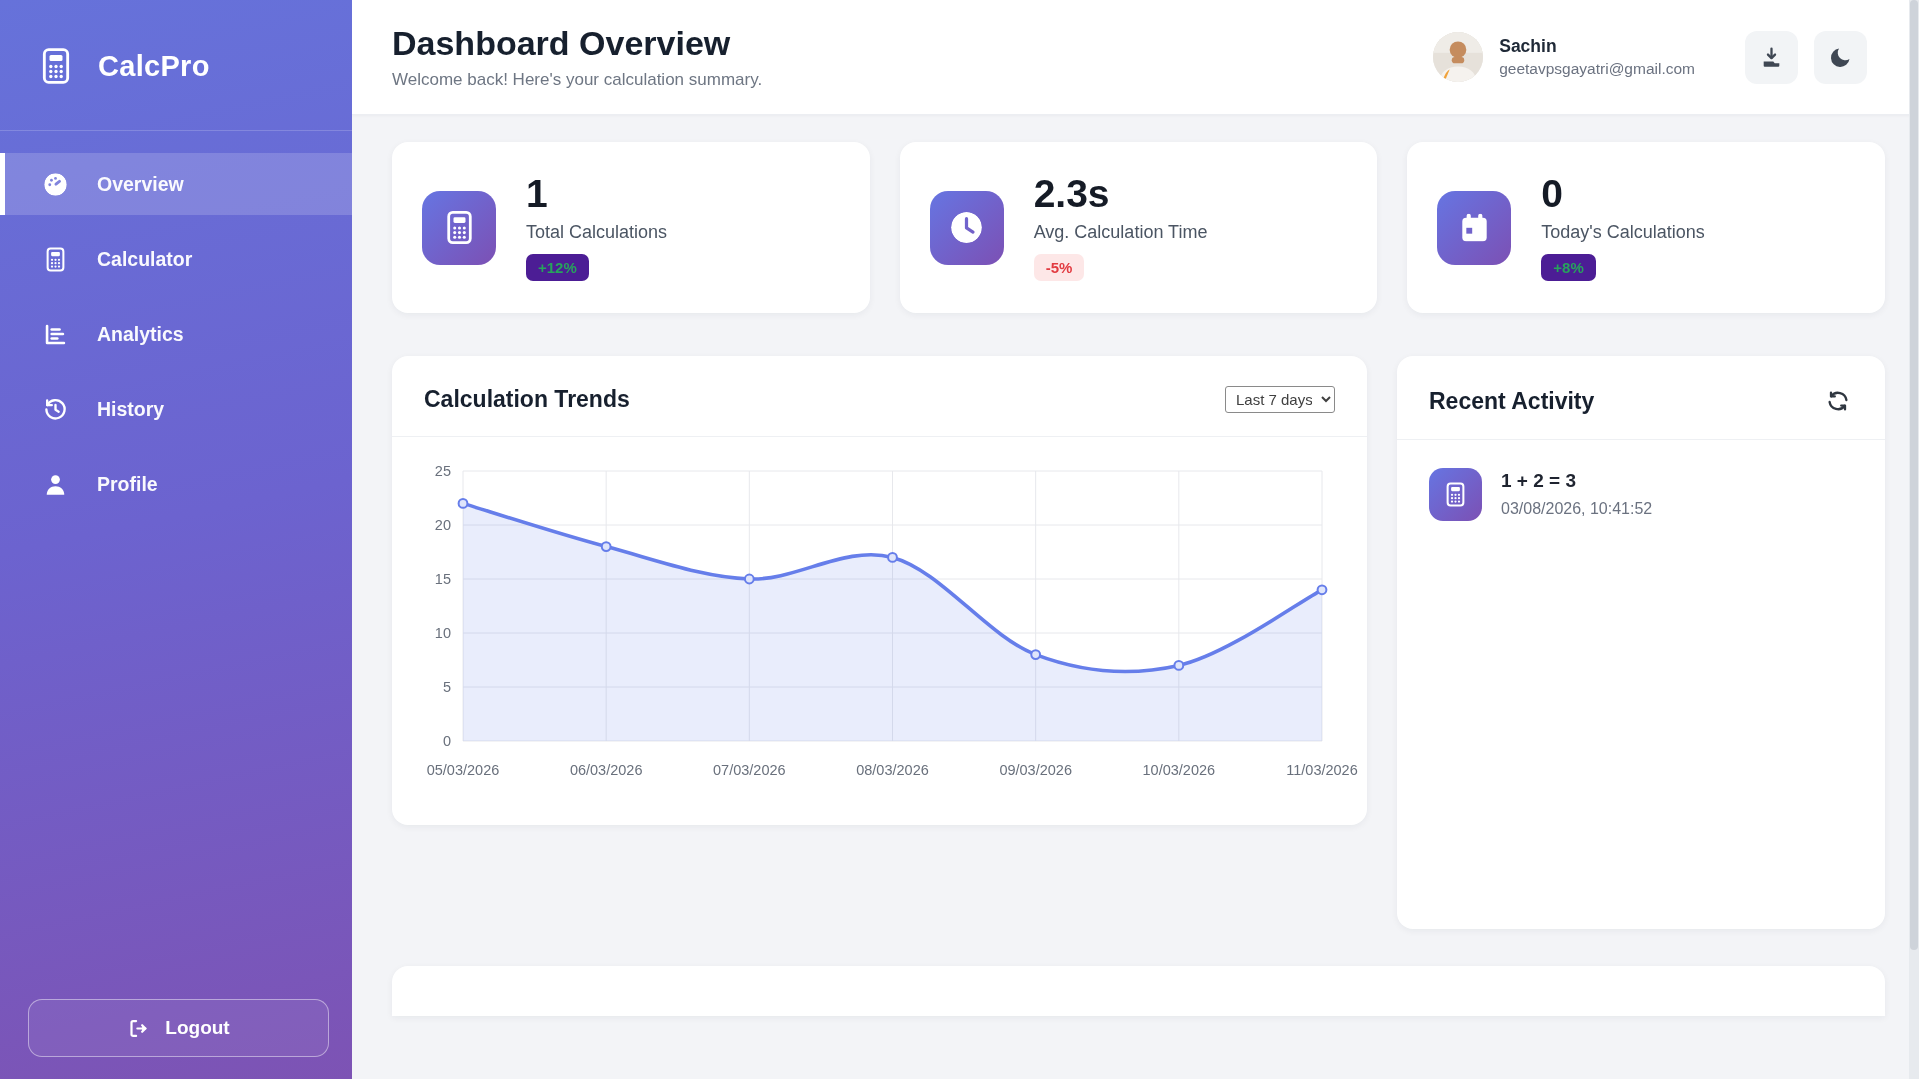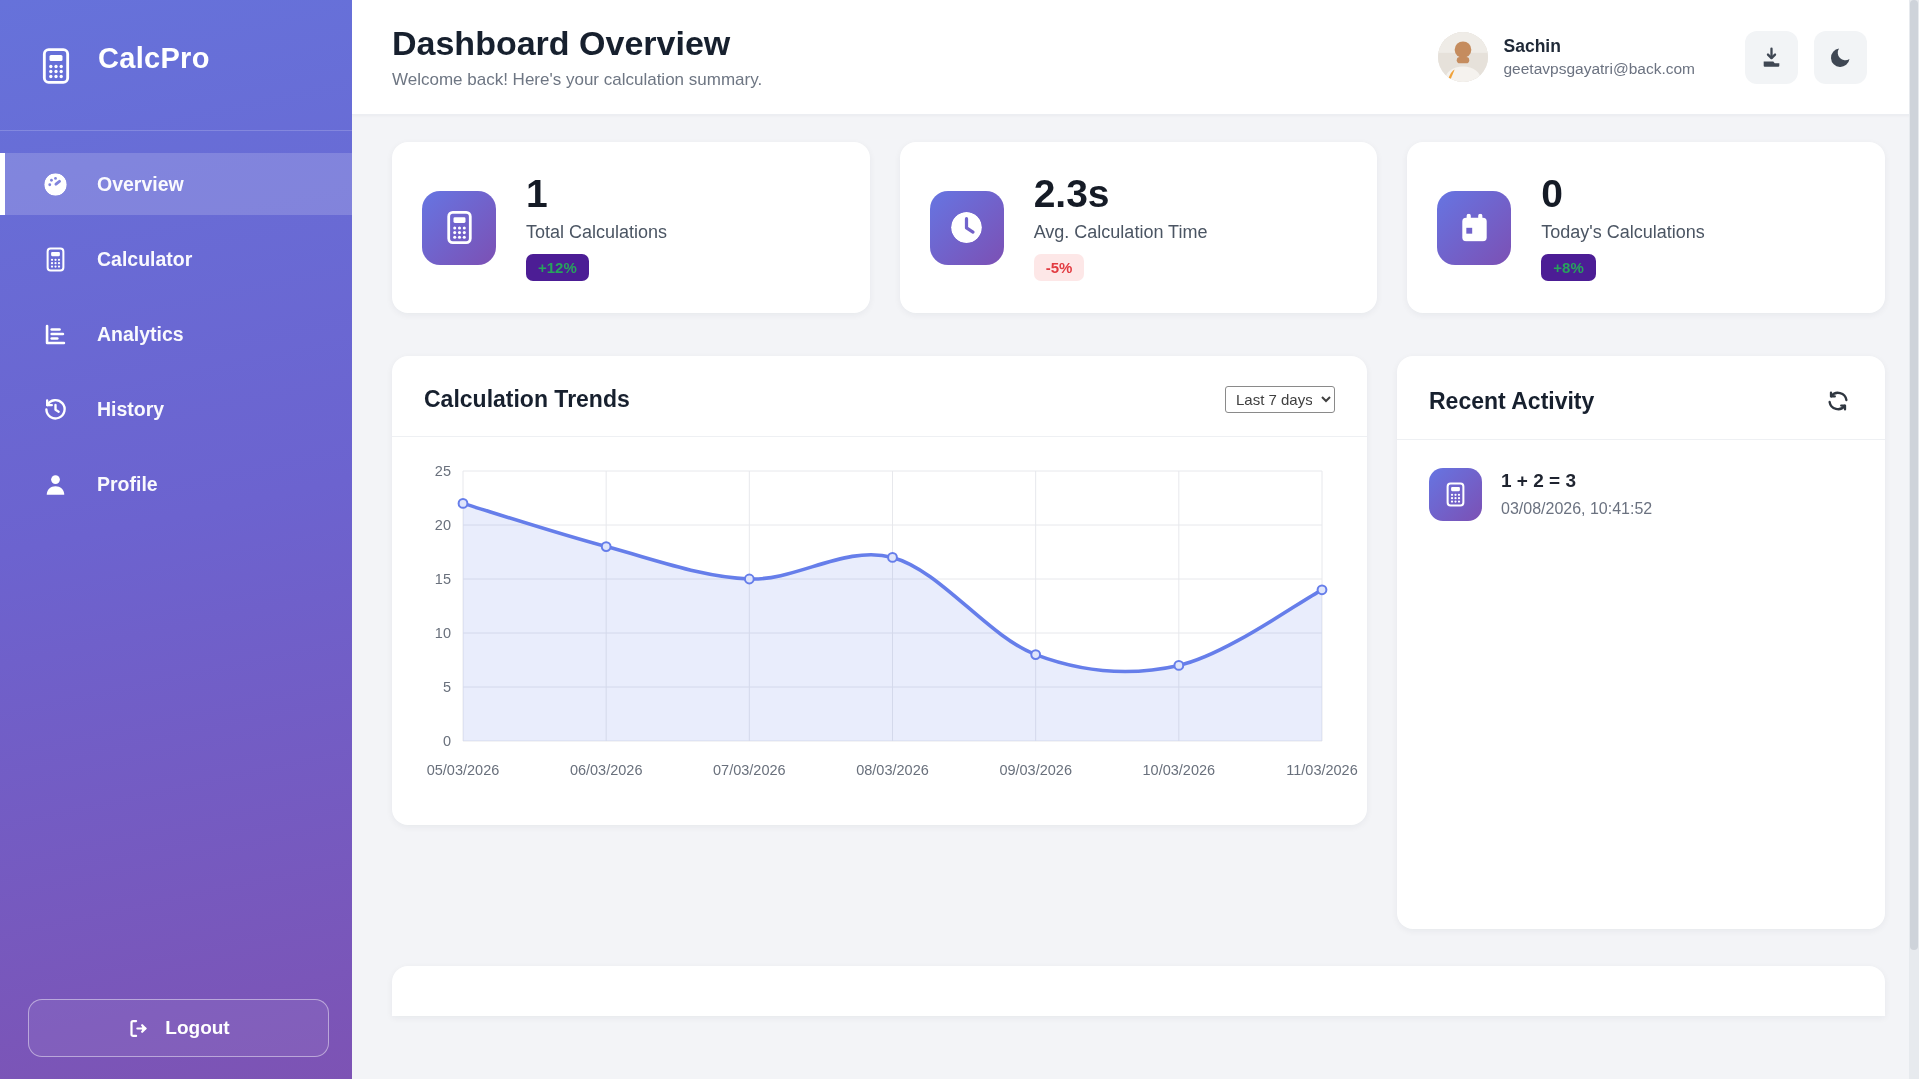--- a/index.html
+++ b/index.html
@@ -3,21 +3,21 @@
 <meta charset="utf-8">
 <style>
   * { margin:0; padding:0; box-sizing:border-box; }
   html,body { width:1919px; height:1079px; overflow:hidden; }
   body { font-family:"Liberation Sans", sans-serif; background:#f3f4f7; }
   .root { position:relative; width:1919px; height:1079px; overflow:hidden; }
 
   
   .sidebar { position:absolute; left:0; top:0; bottom:0; width:352px;
     background:linear-gradient(168deg,#6672da 0%,#6c63cf 48%,#7d53b4 100%); color:#fff; z-index:3; }
-  .logo-row { display:flex; gap:22px; padding:42px 36px 40px;
+  .logo-row { display:flex; align-items:center; gap:22px; padding:42px 36px 40px;
     border-bottom:1px solid rgba(255,255,255,.18); }
   .logo-row svg { width:40px; height:48px; }
   .logo-text { font-size:29px; font-weight:800; letter-spacing:.3px; }
   .nav { margin-top:22px; }
   .nav-item { position:relative; height:62px; display:flex; align-items:center; gap:28px;
     padding-left:42px; font-size:19.5px; font-weight:600; color:rgba(255,255,255,.96);
     margin-bottom:13px; cursor:pointer; }
   .nav-item svg { width:27px; height:27px; flex:none; }
   .nav-item.active { background:rgba(255,255,255,.17); }
   .nav-item.active::before { content:""; position:absolute; left:0; top:0; bottom:0; width:5px; background:#fff; }
@@ -191,21 +191,21 @@
             <rect width="48" height="48" fill="#e6e1da"></rect>
             <rect width="48" height="20" fill="#efece7"></rect>
             <path d="M6 48c1-10 8-15 18-15s17 5 18 15z" fill="#f5f2ee"></path>
             <path d="M9 48c2-8 5-11 7-12l-5 12z" fill="#f0a23a"></path>
             <circle cx="24" cy="17" r="8" fill="#c58c5e"></circle>
             <rect x="18" y="24" width="12" height="6" rx="3" fill="#c58c5e"></rect>
           </svg>
         </div>
         <div>
           <div class="user-name">Sachin</div>
-          <div class="user-email">geetavpsgayatri@back.com</div>
+          <div class="user-email">geetavpsgayatri@gmail.com</div>
         </div>
       </div>
       <button class="icon-btn">
         <svg viewBox="0 0 24 24" fill="none" stroke="currentColor" stroke-width="2.2" stroke-linecap="round" stroke-linejoin="round">
           <path d="M12 3.5v8.8"></path>
           <path d="M8.6 9.2l3.4 3.4 3.4-3.4"></path>
           <path d="M4.5 15.8h9.2l1.4 1.6h4.4v2.4a1 1 0 0 1-1 1H5.5a1 1 0 0 1-1-1z" fill="currentColor" stroke="none"></path>
         </svg>
       </button>
       <button class="icon-btn">

